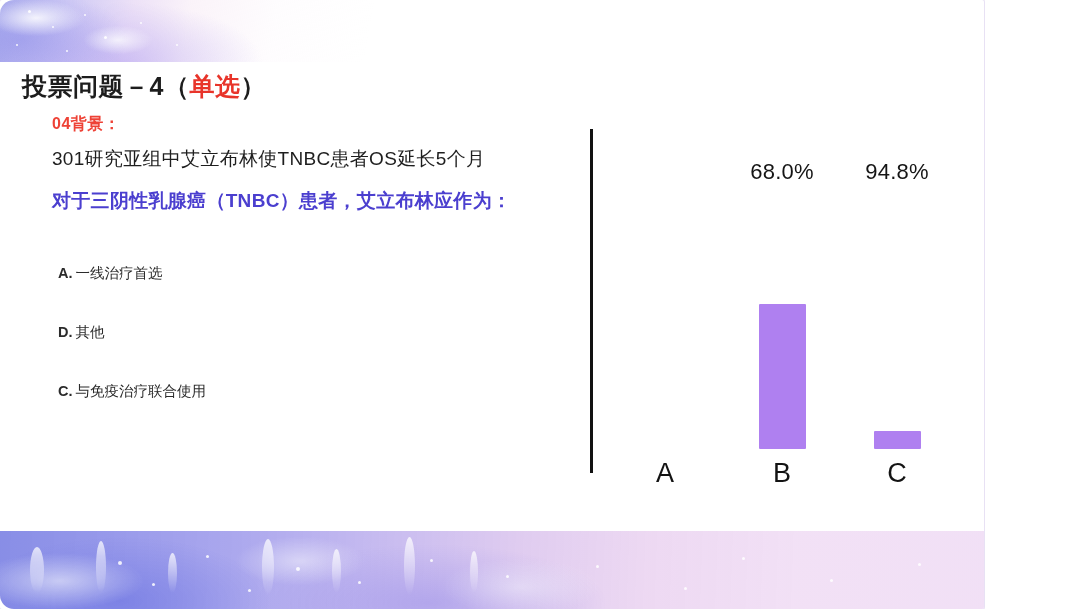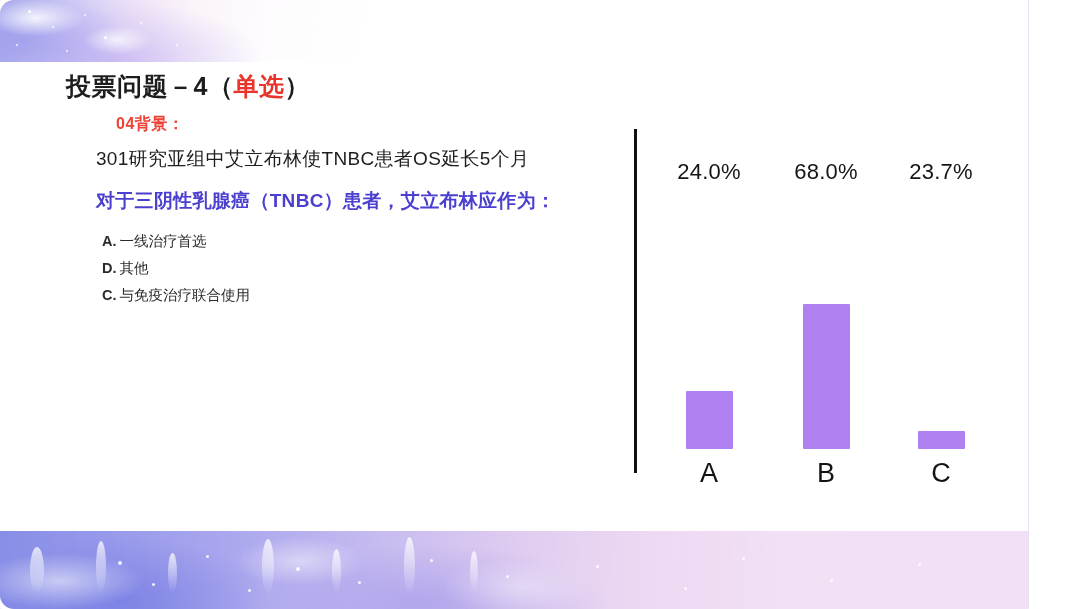--- a/index.html
+++ b/index.html
@@ -14,21 +14,20 @@
 
   
   .slide {
     position: relative;
     width: 984px;
     height: 609px;
     overflow: hidden;
     background: #ffffff;
     border-radius: 2px;
     box-shadow: 0 0 0 1px rgba(214, 200, 235, 0.55);
-    padding-left: 44px;
   }
 
   
   .deco-top {
     position: absolute;
     left: 0;
     top: 0;
     width: 470px;
     height: 62px;
     pointer-events: none;
@@ -110,21 +109,20 @@
   }
 
   .bg-label {
     position: absolute;
     left: 52px;
     top: 114px;
     font-size: 16px;
     font-weight: bold;
     color: #ee4236;
     letter-spacing: 0.5px;
-    margin-left: 20px;
   }
 
   .bg-line {
     position: absolute;
     left: 52px;
     top: 146px;
     font-size: 19px;
     color: #1e1e1e;
     letter-spacing: 0.3px;
     white-space: nowrap;
@@ -147,20 +145,21 @@
     top: 228px;
     margin: 0;
     padding: 0;
     list-style: none;
   }
   .options li {
     font-size: 14.5px;
     color: #2b2b2b;
     line-height: 27px;
     white-space: nowrap;
+    margin-top: 32px;
   }
   .options li .opt-key {
     font-weight: bold;
     margin-right: 3px;
   }
 
   
   .chart {
     position: absolute;
     left: 585px;
@@ -279,38 +278,34 @@
       <li><span class="opt-key">A.</span><span>一线治疗首选</span></li>
       <li><span class="opt-key">D.</span><span>其他</span></li>
       <li><span class="opt-key">C.</span><span>与免疫治疗联合使用</span></li>
     </ul>
 
     <div class="chart">
       <div class="axis-line"></div>
       <div class="plot">
 
         <div class="bar-slot" style="left:0px;">
-          <div class="bar-wrap">
-            <div class="bar-value">24.0%</div>
-            <div class="bar" style="height:58px;"></div>
-          </div>
           <div class="bar-label">A</div>
         </div>
 
         <div class="bar-slot" style="left:117px;">
           <div class="bar-wrap">
             <div class="bar-value">68.0%</div>
             <div class="bar" style="height:145px;"></div>
           </div>
           <div class="bar-label">B</div>
         </div>
 
         <div class="bar-slot" style="left:232px;">
           <div class="bar-wrap">
-            <div class="bar-value">23.7%</div>
+            <div class="bar-value">94.8%</div>
             <div class="bar" style="height:18px;"></div>
           </div>
           <div class="bar-label">C</div>
         </div>
 
         <div class="bar-slot" style="left:348px;">
           <div class="bar-label">D</div>
         </div>
 
       </div>

